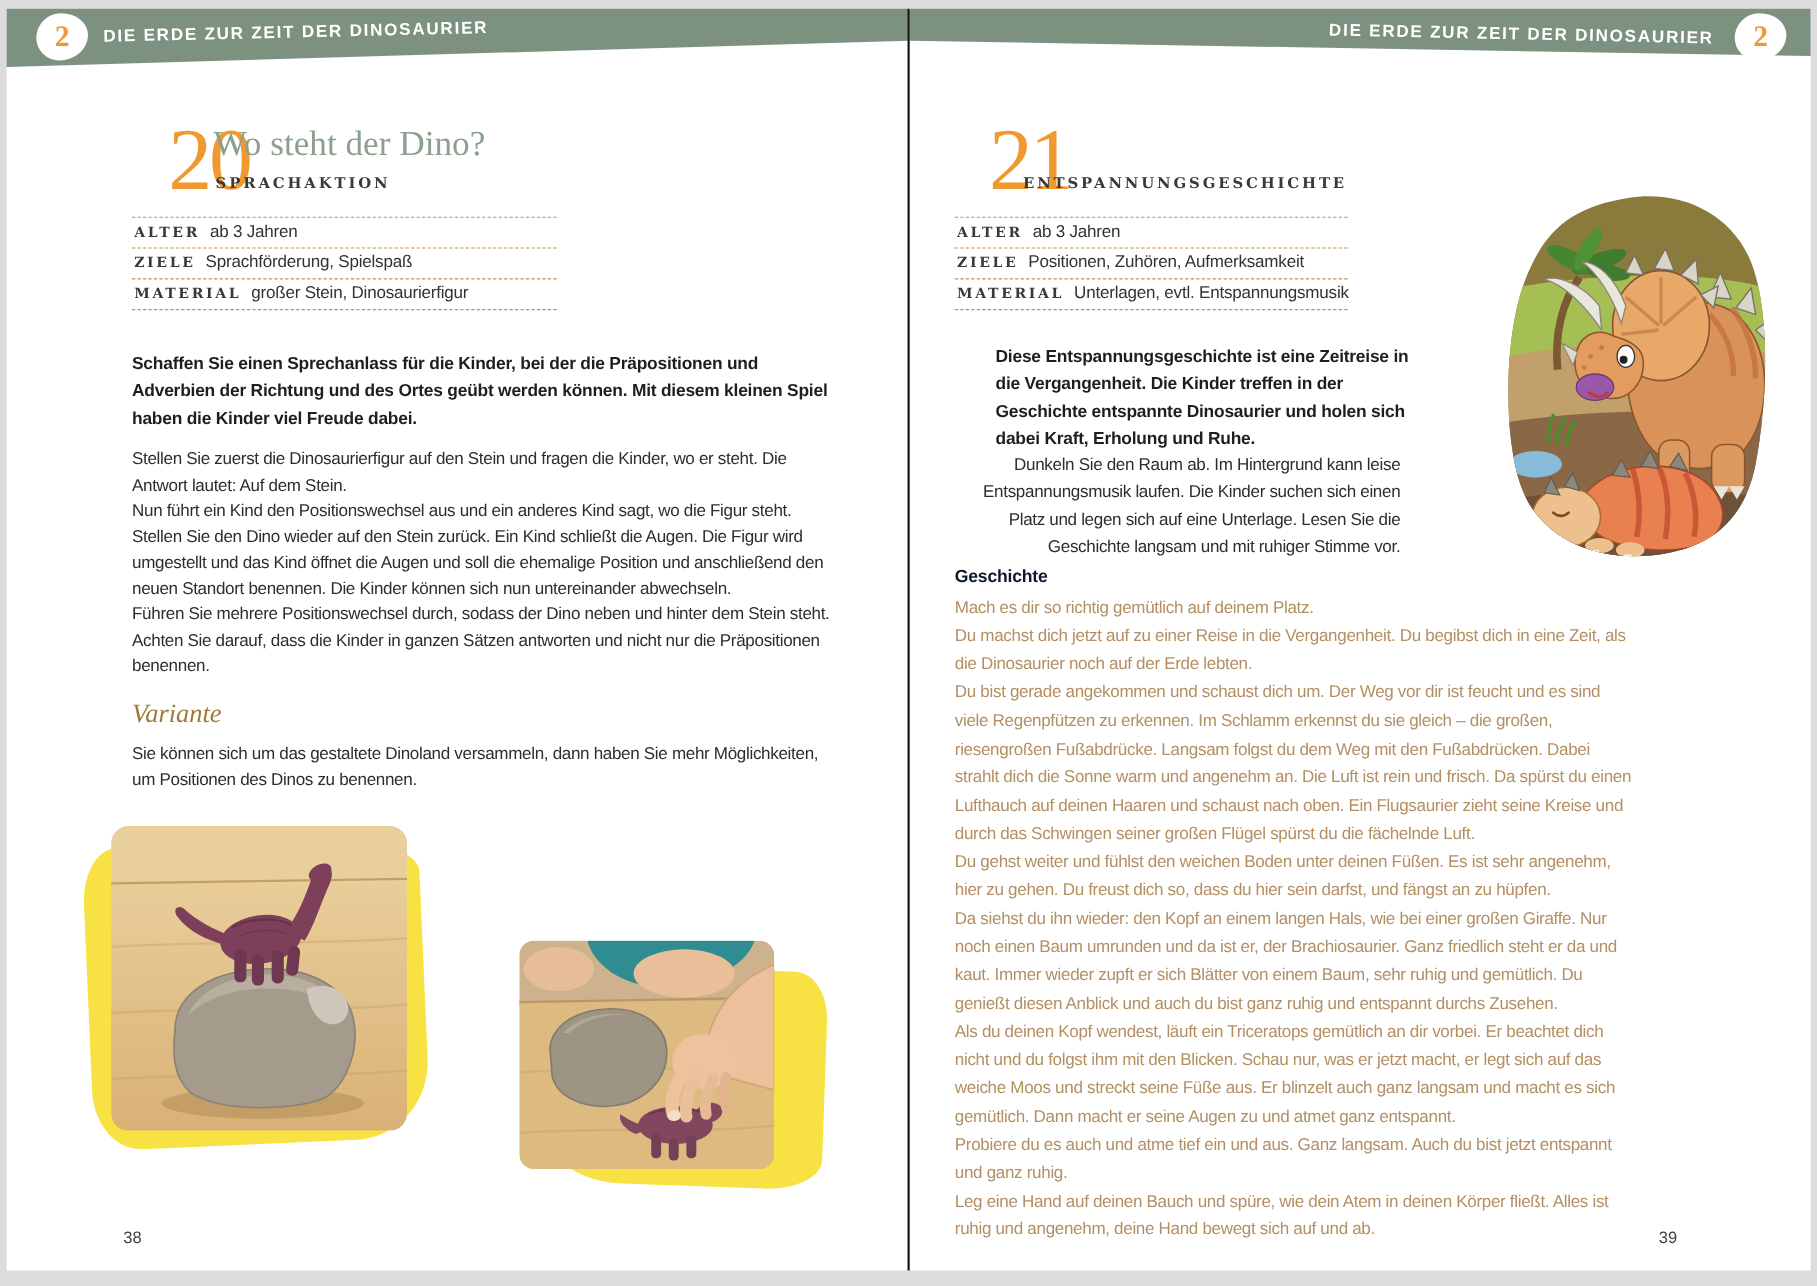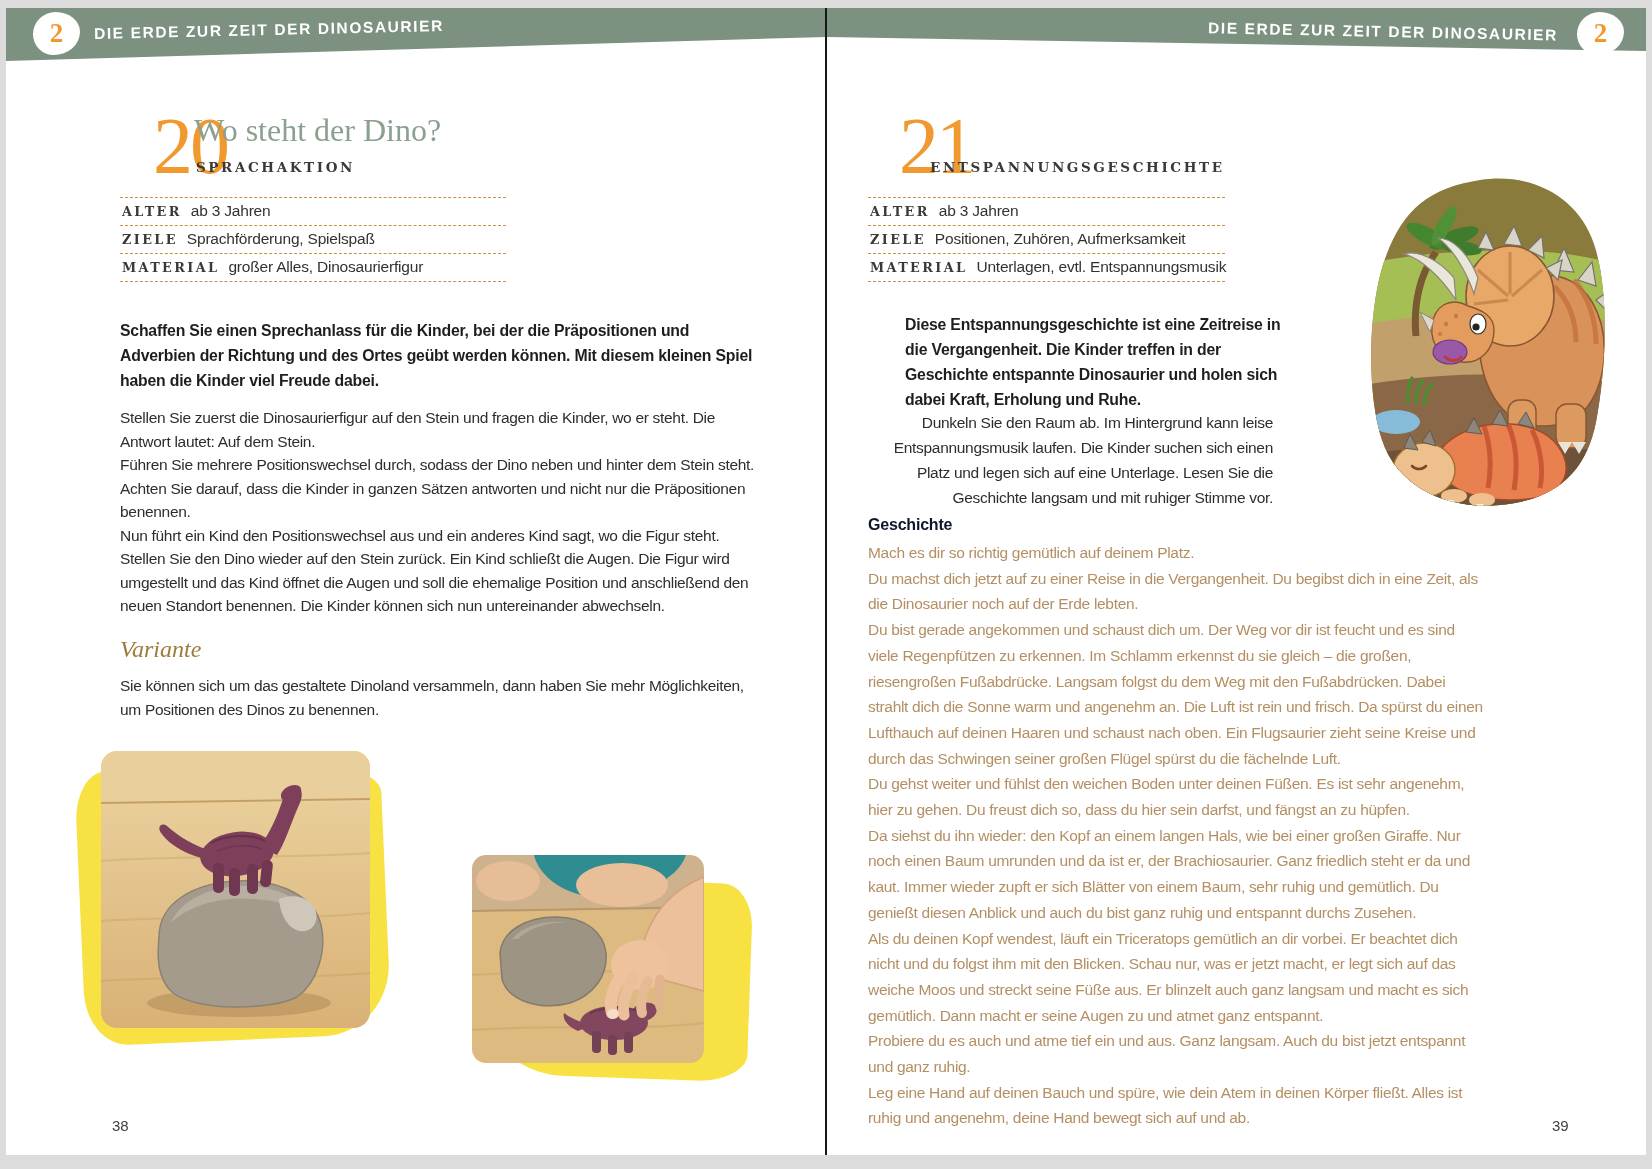--- a/index.html
+++ b/index.html
@@ -69,30 +69,30 @@
   <div class="act-sub" style="left:196px;top:159px;">SPRACHAKTION</div>
 
   <div class="info-table" style="left:120px;top:197px;width:386px;">
     <div class="info-row">
       <span class="info-label">ALTER</span><span class="info-value">ab 3 Jahren</span>
     </div>
     <div class="info-row">
       <span class="info-label">ZIELE</span><span class="info-value">Sprachförderung, Spielspaß</span>
     </div>
     <div class="info-row">
-      <span class="info-label">MATERIAL</span><span class="info-value">großer Alles, Dinosaurierfigur</span>
+      <span class="info-label">MATERIAL</span><span class="info-value">großer Stein, Dinosaurierfigur</span>
     </div>
   </div>
 
   <div class="intro" style="left:120px;top:318px;width:640px;">Schaffen Sie einen Sprechanlass für die Kinder, bei der die Präpositionen und Adverbien der Richtung und des Ortes geübt werden können. Mit diesem kleinen Spiel haben die Kinder viel Freude dabei.</div>
 
   <div class="bodytext" style="left:120px;top:406px;width:640px;">
     <p>Stellen Sie zuerst die Dinosaurierfigur auf den Stein und fragen die Kinder, wo er steht. Die Antwort lautet: Auf dem Stein.</p>
+    <p>Nun führt ein Kind den Positionswechsel aus und ein anderes Kind sagt, wo die Figur steht. Stellen Sie den Dino wieder auf den Stein zurück. Ein Kind schließt die Augen. Die Figur wird umgestellt und das Kind öffnet die Augen und soll die ehemalige Position und anschließend den neuen Standort benennen. Die Kinder können sich nun untereinander abwechseln.</p>
     <p>Führen Sie mehrere Positionswechsel durch, sodass der Dino neben und hinter dem Stein steht. Achten Sie darauf, dass die Kinder in ganzen Sätzen antworten und nicht nur die Präpositionen benennen.</p>
-    <p>Nun führt ein Kind den Positionswechsel aus und ein anderes Kind sagt, wo die Figur steht. Stellen Sie den Dino wieder auf den Stein zurück. Ein Kind schließt die Augen. Die Figur wird umgestellt und das Kind öffnet die Augen und soll die ehemalige Position und anschließend den neuen Standort benennen. Die Kinder können sich nun untereinander abwechseln.</p>
   </div>
 
   <div class="variant-h" style="left:120px;top:636px;">Variante</div>
   <div class="bodytext" style="left:120px;top:674px;width:640px;">Sie können sich um das gestaltete Dinoland versammeln, dann haben Sie mehr Möglichkeiten, um Positionen des Dinos zu benennen.</div>
 
   <div class="blob blob1"></div>
   <div class="photo photo1">
     <svg width="269" height="277" viewBox="0 0 269 277">
       <defs>
         <linearGradient id="wood1" x1="0" y1="0" x2="0" y2="1">
@@ -246,14 +246,14 @@
     <p>Mach es dir so richtig gemütlich auf deinem Platz.</p>
     <p>Du machst dich jetzt auf zu einer Reise in die Vergangenheit. Du begibst dich in eine Zeit, als die Dinosaurier noch auf der Erde lebten.</p>
     <p>Du bist gerade angekommen und schaust dich um. Der Weg vor dir ist feucht und es sind viele Regenpfützen zu erkennen. Im Schlamm erkennst du sie gleich – die großen, riesengroßen Fußabdrücke. Langsam folgst du dem Weg mit den Fußabdrücken. Dabei strahlt dich die Sonne warm und angenehm an. Die Luft ist rein und frisch. Da spürst du einen Lufthauch auf deinen Haaren und schaust nach oben. Ein Flugsaurier zieht seine Kreise und durch das Schwingen seiner großen Flügel spürst du die fächelnde Luft.</p>
     <p>Du gehst weiter und fühlst den weichen Boden unter deinen Füßen. Es ist sehr angenehm, hier zu gehen. Du freust dich so, dass du hier sein darfst, und fängst an zu hüpfen.</p>
     <p>Da siehst du ihn wieder: den Kopf an einem langen Hals, wie bei einer großen Giraffe. Nur noch einen Baum umrunden und da ist er, der Brachiosaurier. Ganz friedlich steht er da und kaut. Immer wieder zupft er sich Blätter von einem Baum, sehr ruhig und gemütlich. Du genießt diesen Anblick und auch du bist ganz ruhig und entspannt durchs Zusehen.</p>
     <p>Als du deinen Kopf wendest, läuft ein Triceratops gemütlich an dir vorbei. Er beachtet dich nicht und du folgst ihm mit den Blicken. Schau nur, was er jetzt macht, er legt sich auf das weiche Moos und streckt seine Füße aus. Er blinzelt auch ganz langsam und macht es sich gemütlich. Dann macht er seine Augen zu und atmet ganz entspannt.</p>
     <p>Probiere du es auch und atme tief ein und aus. Ganz langsam. Auch du bist jetzt entspannt und ganz ruhig.</p>
     <p>Leg eine Hand auf deinen Bauch und spüre, wie dein Atem in deinen Körper fließt. Alles ist ruhig und angenehm, deine Hand bewegt sich auf und ab.</p>
   </div>
 
-  <div class="pagenum" style="left:1508px;top:1117px;margin-left:44px;">39</div>
+  <div class="pagenum" style="left:1508px;top:1117px;">39</div>
 </div>
 
 </body></html>

